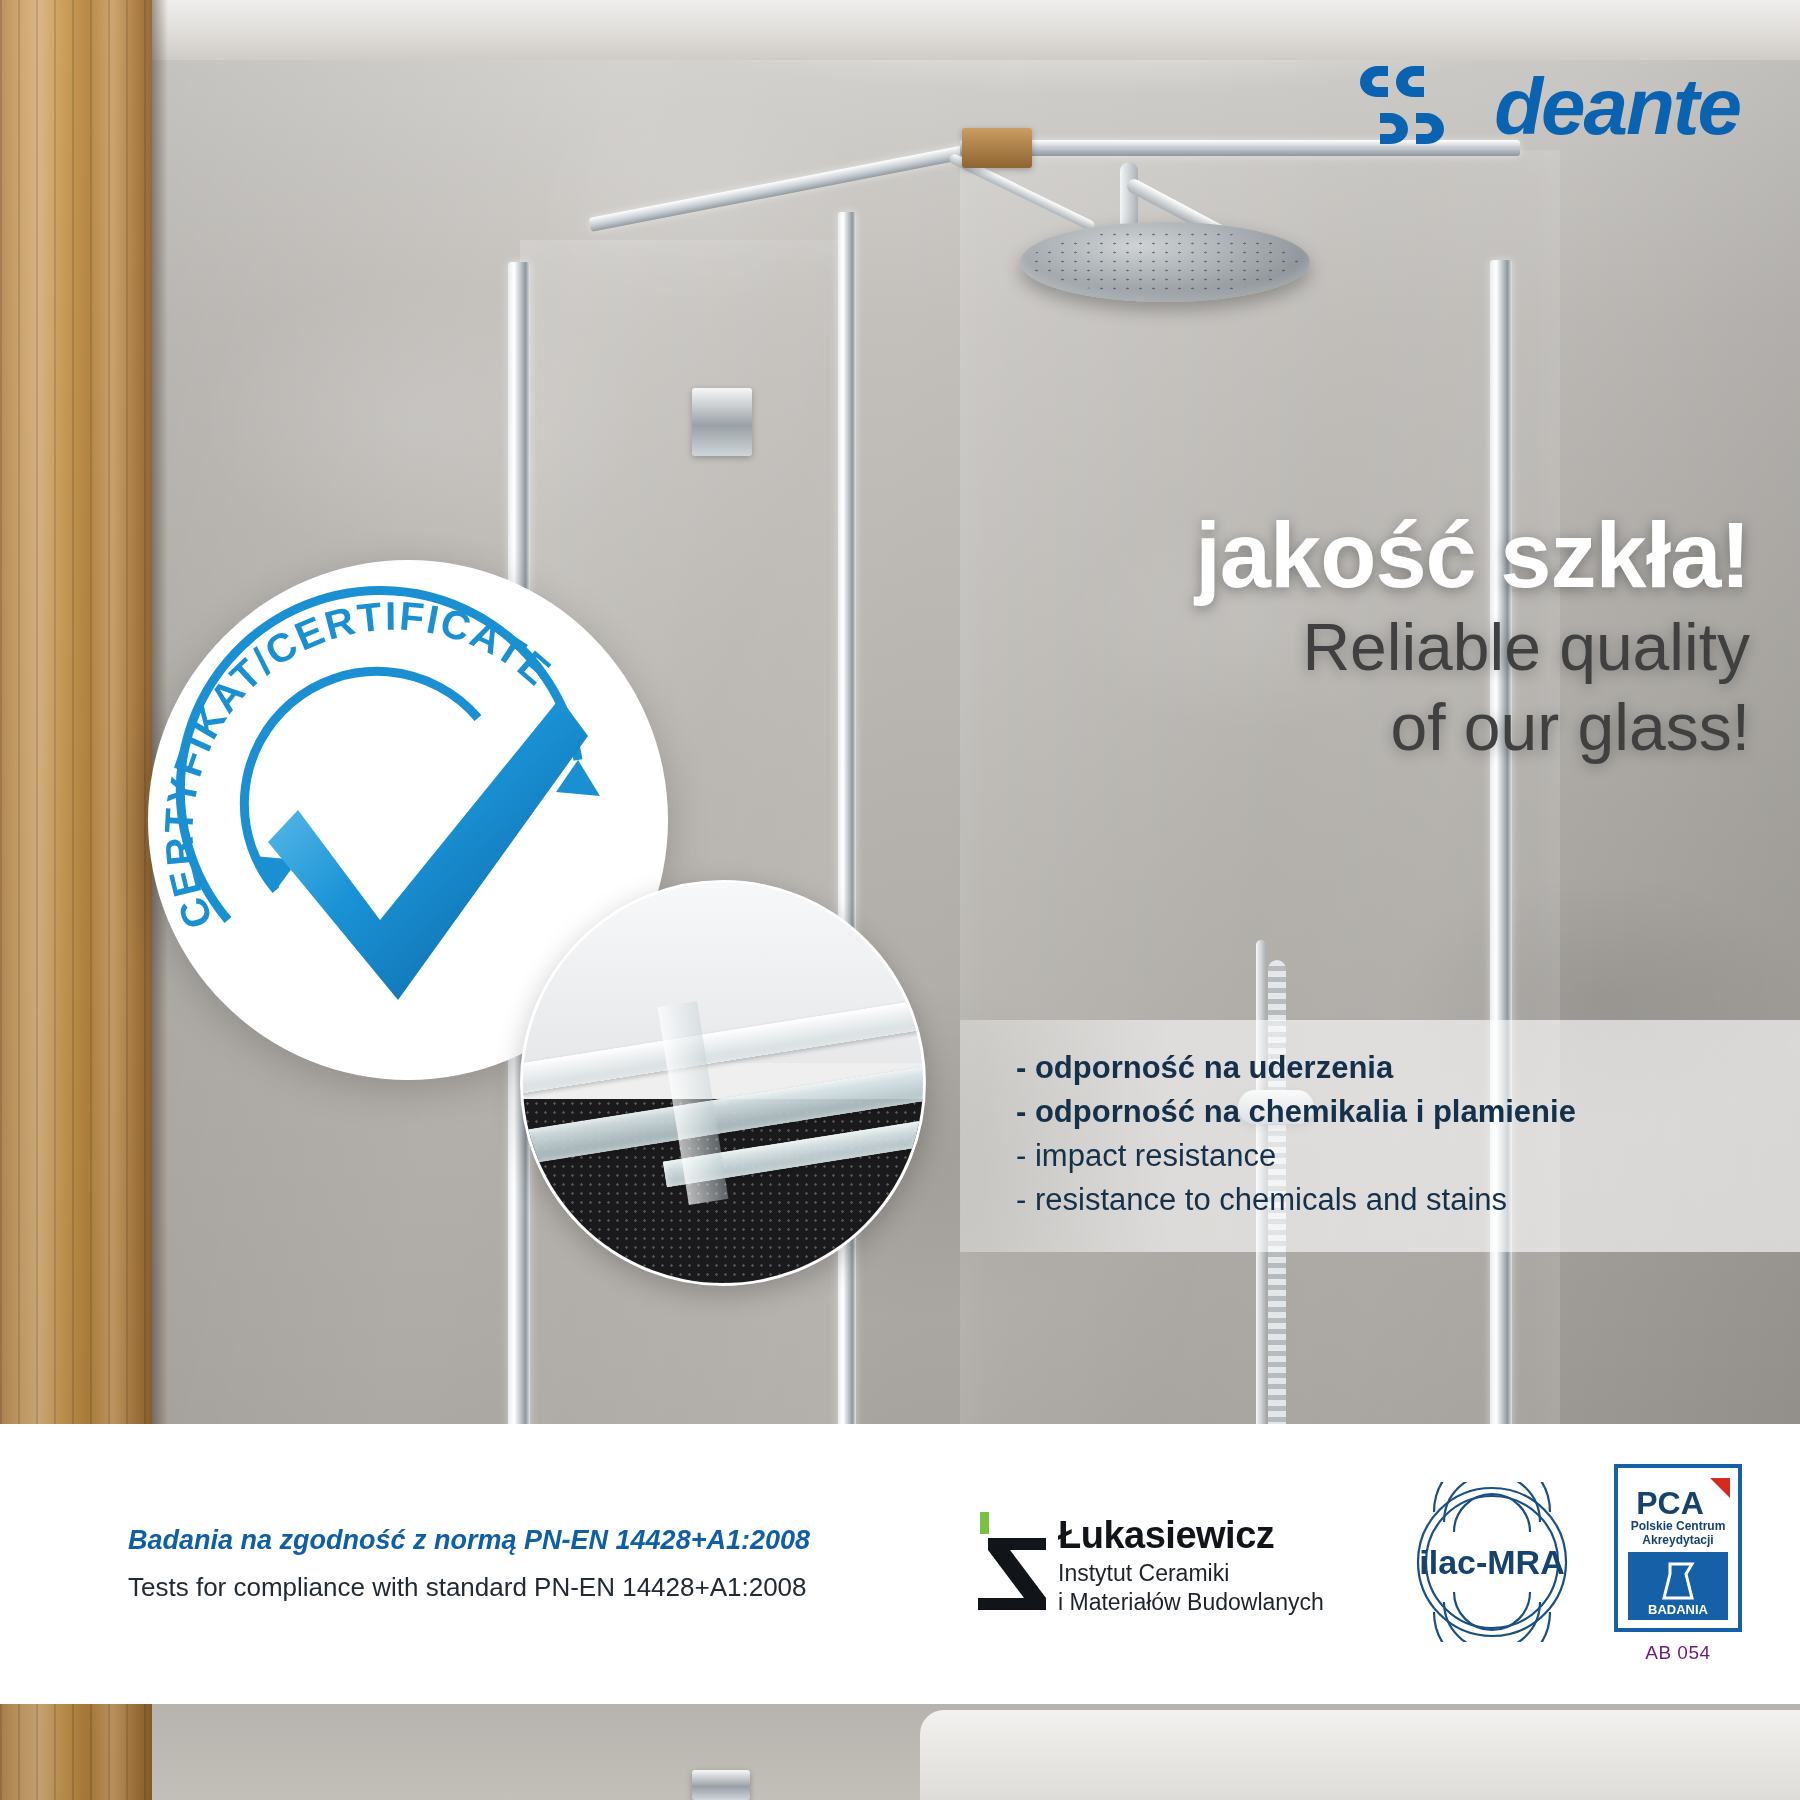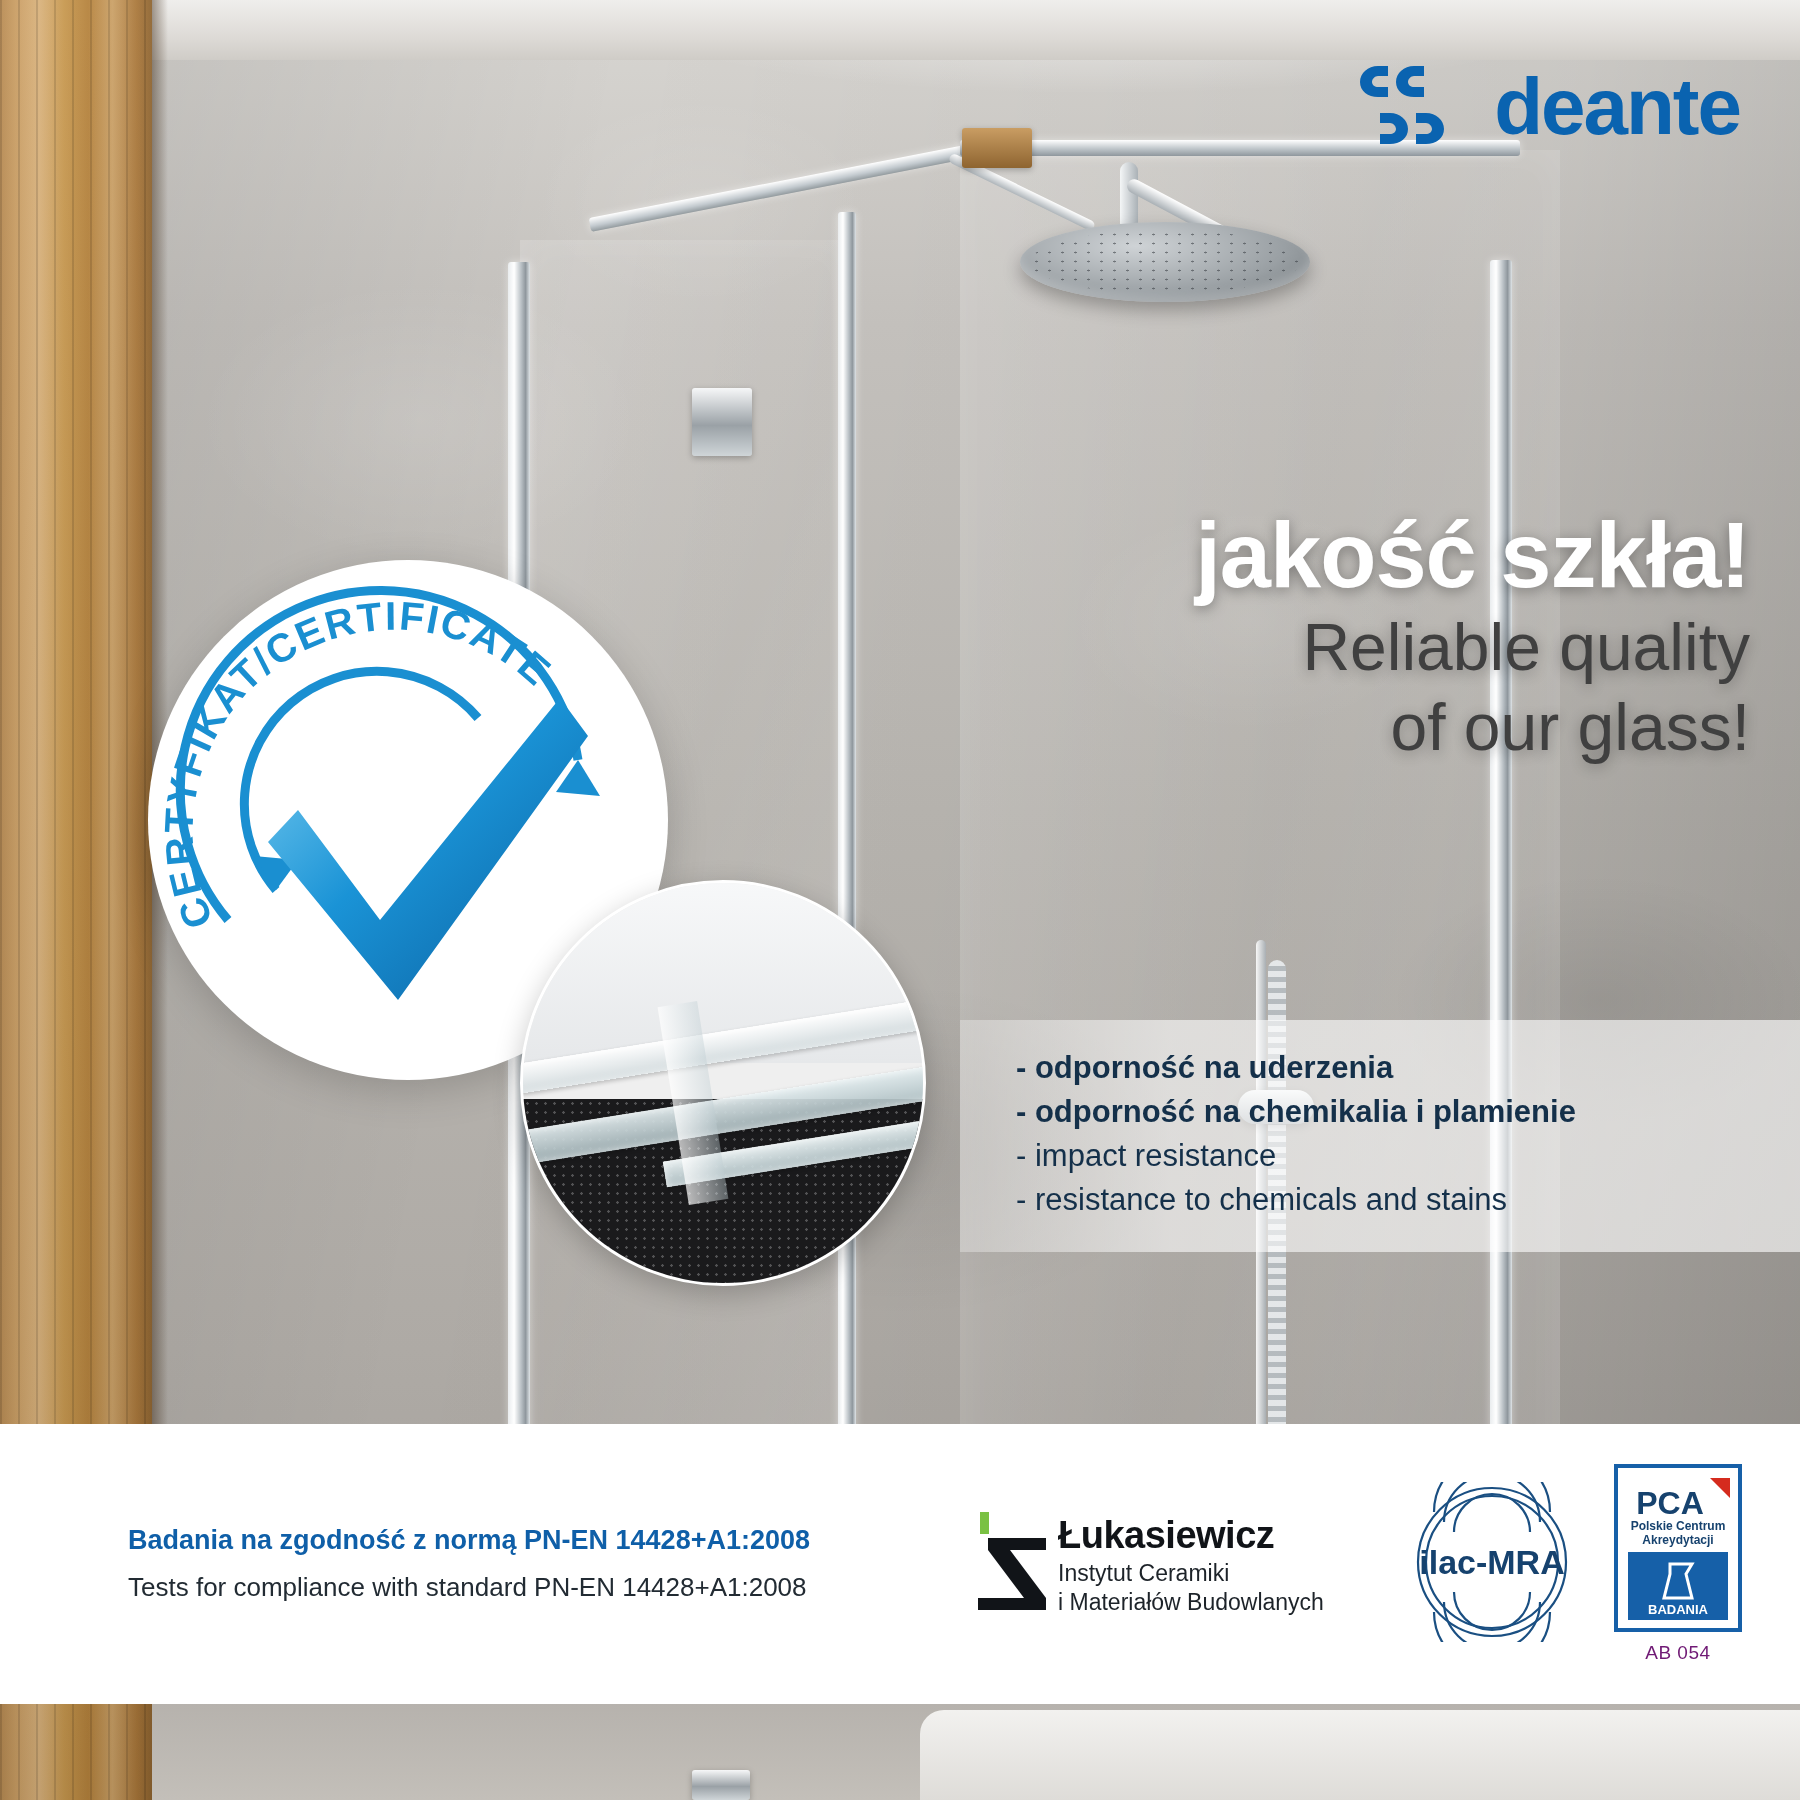--- a/index.html
+++ b/index.html
@@ -258,39 +258,39 @@
     left: 0; right: 0; top: 1424px; height: 280px;
     background: #ffffff;
     display: flex;
     align-items: center;
   }
   .bb-text {
     padding-left: 128px;
     width: 820px;
   }
   .bb-line1 {
-    font-size: 27px; font-weight: bold; color: #0f5fa8; margin-bottom: 16px;
+    font-size: 27px; font-weight: bold; color: #0f5fa8; margin-bottom: 16px; font-style: italic;
   }
   .bb-line2 {
     font-size: 26px; color: #222b33;
   }
   .luk {
     display: flex; align-items: center; gap: 4px; margin-left: 10px;
   }
   .luk-text { line-height: 1.25; }
   .luk-name { font-size: 38px; font-weight: bold; color: #111418; letter-spacing: -0.5px; }
   .luk-sub { font-size: 23px; color: #1d2329; }
   .ilac { margin-left: 80px; }
   .pca { margin-left: 34px; text-align: center; }
   .pca-code { font-size: 19px; color: #701a75; margin-top: 6px; letter-spacing: 0.5px; }
 
   
   .logo {
     position: absolute; right: 60px; top: 62px;
-    display: flex; align-items: center; gap: 22px;
+    display: flex; align-items: center; gap: 22px; font-style: italic;
   }
   .logo-word {
     font-size: 80px; font-weight: bold; color: #0a63b0; letter-spacing: -2px;
     line-height: 1;
   }
 </style>
 </head>
 <body>
 
 <div id="poster">

